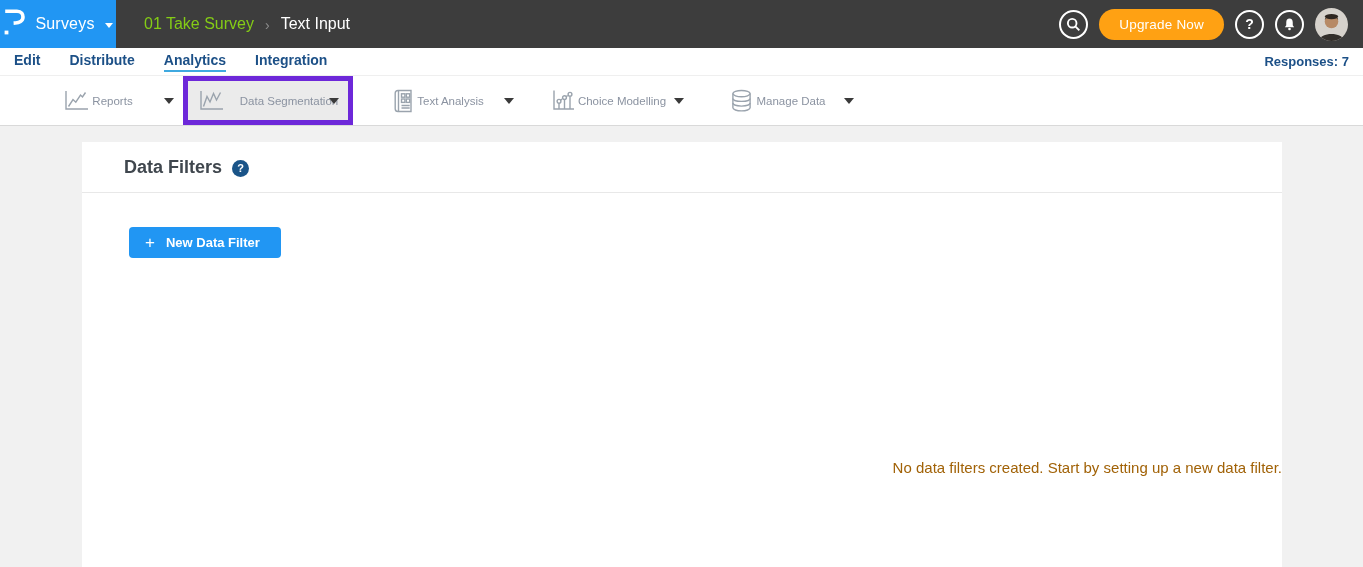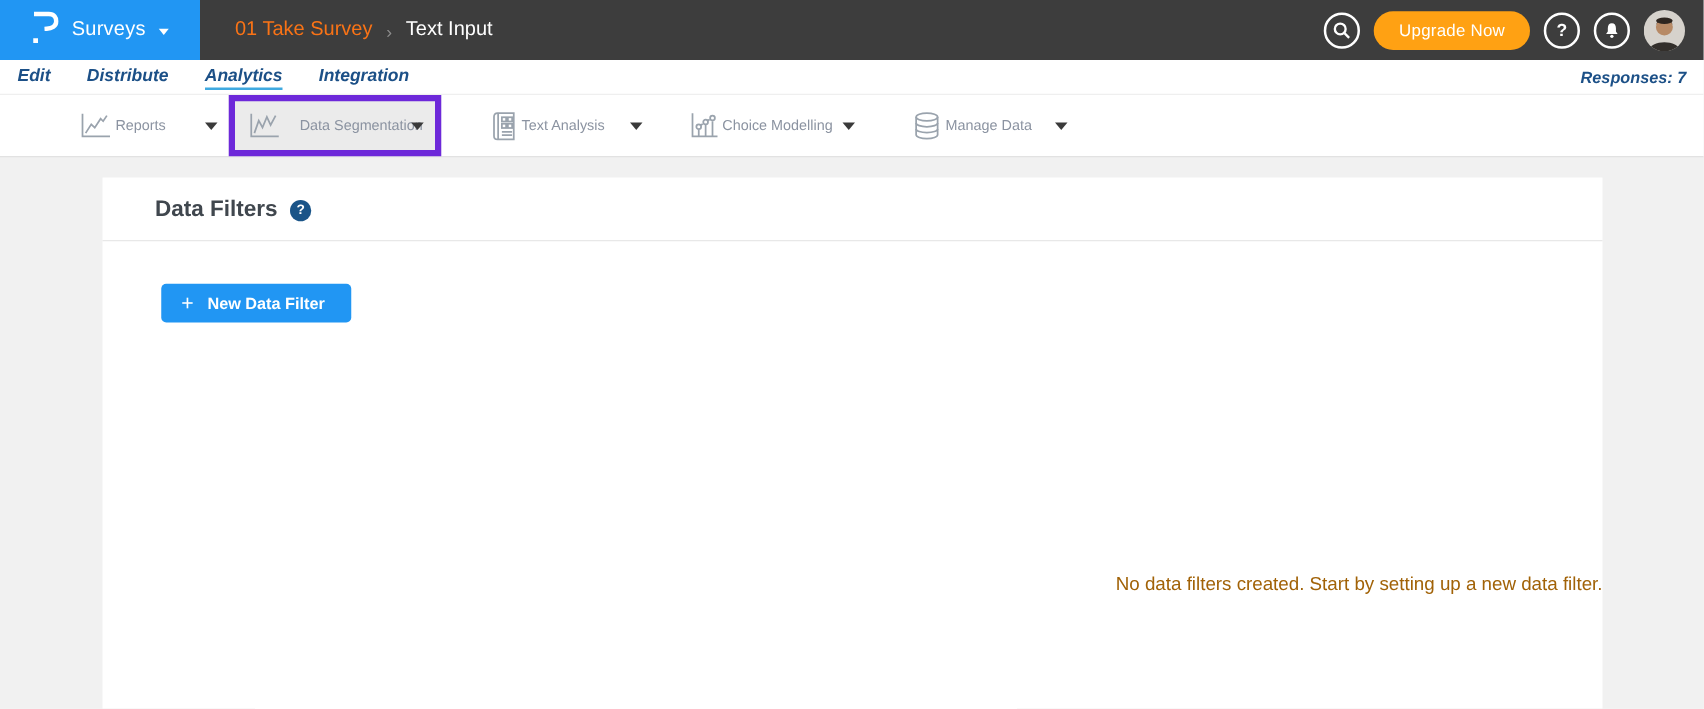--- a/index.html
+++ b/index.html
@@ -6,50 +6,50 @@
   html,body { width:1363px; height:567px; }
   body {
     font-family:"Liberation Sans", sans-serif;
     background:#f1f1f1;
     overflow:hidden;
   }
 
   
   .topbar { height:48px; background:#3d3d3d; display:flex; align-items:stretch; }
   .logo-section {
-    width:160px; background:#2196f3; display:flex; align-items:center;
+    width:116px; background:#2196f3; display:flex; align-items:center;
     justify-content:center; gap:10px; cursor:pointer; flex:0 0 auto;
   }
   .app-name { color:#ffffff; font-size:16px; letter-spacing:.2px; }
   .caret-white {
     width:0; height:0; border-left:4.5px solid transparent;
     border-right:4.5px solid transparent; border-top:5.5px solid #ffffff; margin-top:2px;
   }
   .breadcrumb { display:flex; align-items:center; margin-left:28px; gap:11px; font-size:16px; }
-  .crumb-survey { color:#f97316; cursor:pointer; }
+  .crumb-survey { color:#84cc16; cursor:pointer; }
   .crumb-sep { color:#8d8d8d; font-size:14px; margin-top:1px; }
   .crumb-page { color:#ffffff; }
 
   .topbar-right { margin-left:auto; display:flex; align-items:center; gap:11px; padding-right:15px; }
   .circle-btn {
     width:29px; height:29px; border:2px solid #ffffff; border-radius:50%;
     display:flex; align-items:center; justify-content:center;
     color:#ffffff; font-weight:bold; font-size:14px; cursor:pointer; background:transparent;
   }
   .upgrade-btn {
     background:#ffa113; color:#ffffff; font-weight:normal; font-size:13.5px;
     border:none; border-radius:16px; padding:8px 20px; cursor:pointer;
     font-family:inherit; letter-spacing:.2px;
   }
   .avatar { width:33px; height:33px; border-radius:50%; overflow:hidden; cursor:pointer; flex:0 0 auto; }
 
   
   .subnav {
     height:28px; background:#ffffff; display:flex; align-items:center;
-    padding:0 14px; border-bottom:1px solid #efefef;font-style:italic;
+    padding:0 14px; border-bottom:1px solid #efefef;
   }
   .nav-tab {
     color:#1c5087; font-weight:700; font-size:14px; margin-right:29px;
     cursor:pointer; padding-bottom:2px; border-bottom:2px solid transparent;
   }
   .nav-tab.active { border-bottom-color:#3fa9e0; }
   .responses { margin-left:auto; color:#1c5087; font-weight:700; font-size:13px; cursor:pointer; }
 
   
   .toolbar {

